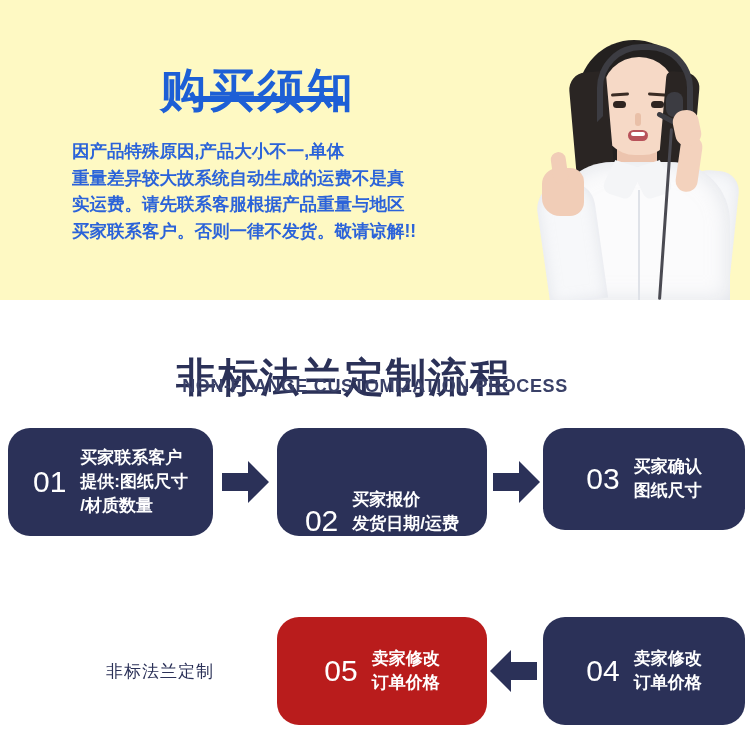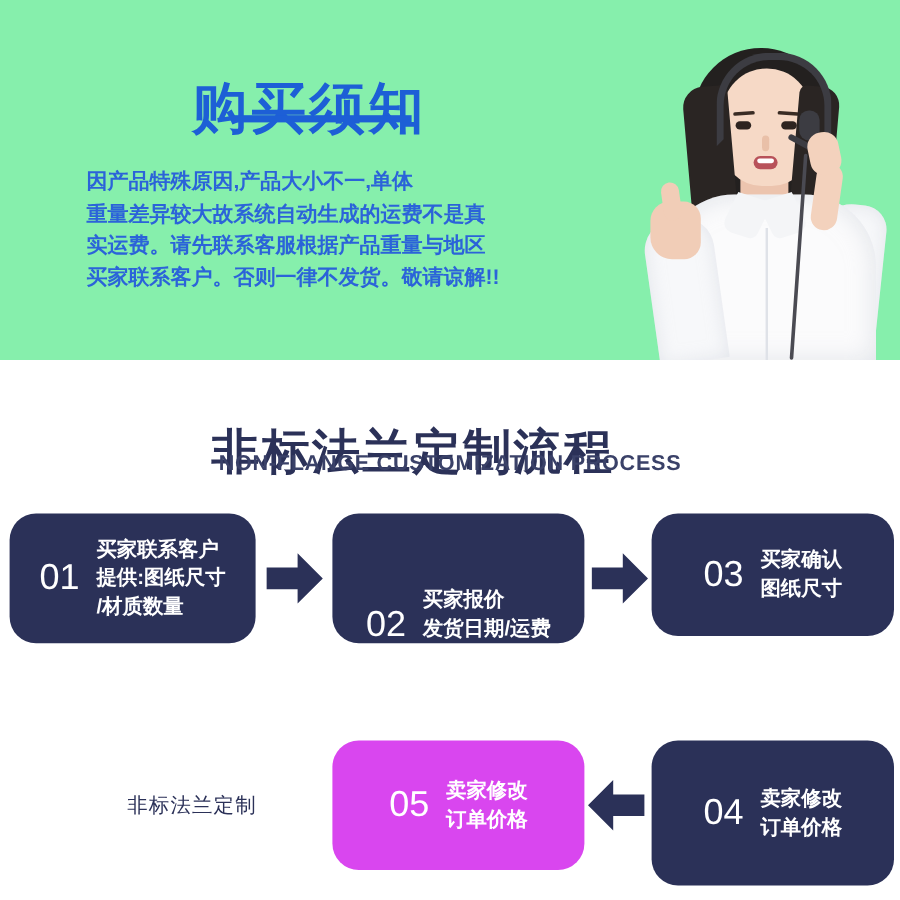--- a/index.html
+++ b/index.html
@@ -19,21 +19,21 @@
     height: 750px;
   }
 
   
   .notice-section {
     position: absolute;
     left: 0;
     top: 0;
     width: 750px;
     height: 300px;
-    background: #86efac;
+    background: #fef9c3;
     overflow: hidden;
   }
   .notice-title {
     position: absolute;
     left: 160px;
     top: 36px;
     font-size: 46px;
     font-weight: bold;
     color: #1d5fd6;
     letter-spacing: 3px;
@@ -346,21 +346,21 @@
   }
   .step {
     position: absolute;
     border-radius: 22px;
     display: flex;
     align-items: center;
     justify-content: center;
     box-sizing: border-box;
   }
   .step.navy { background: #2b3158; }
-  .step.red  { background: #d946ef; justify-content: center; }
+  .step.red  { background: #b91c1c; justify-content: center; }
   .step-num {
     font-size: 30px;
     font-weight: normal;
     color: #ffffff;
     margin-right: 14px;
     line-height: 1;
   }
   .step-text {
     font-size: 17px;
     font-weight: bold;
@@ -486,21 +486,21 @@
           <span>订单价格</span>
         </span>
       </div>
 
       <div class="arrow" style="left:490px; top:349px;">
         <svg width="48" height="44" viewBox="0 0 48 44">
           <polygon points="47,13 21,13 21,1 0,22 21,43 21,31 47,31" fill="#2b3158"></polygon>
         </svg>
       </div>
 
-      <div class="step navy" style="left:543px; top:317px; width:202px; height:121px;">
+      <div class="step navy" style="left:543px; top:317px; width:202px; height:108px;">
         <span class="step-num">04</span>
         <span class="step-text">
           <span>卖家修改</span><br>
           <span>订单价格</span>
         </span>
       </div>
 
       <div class="bottom-label">非标法兰定制</div>
 
     </div>

